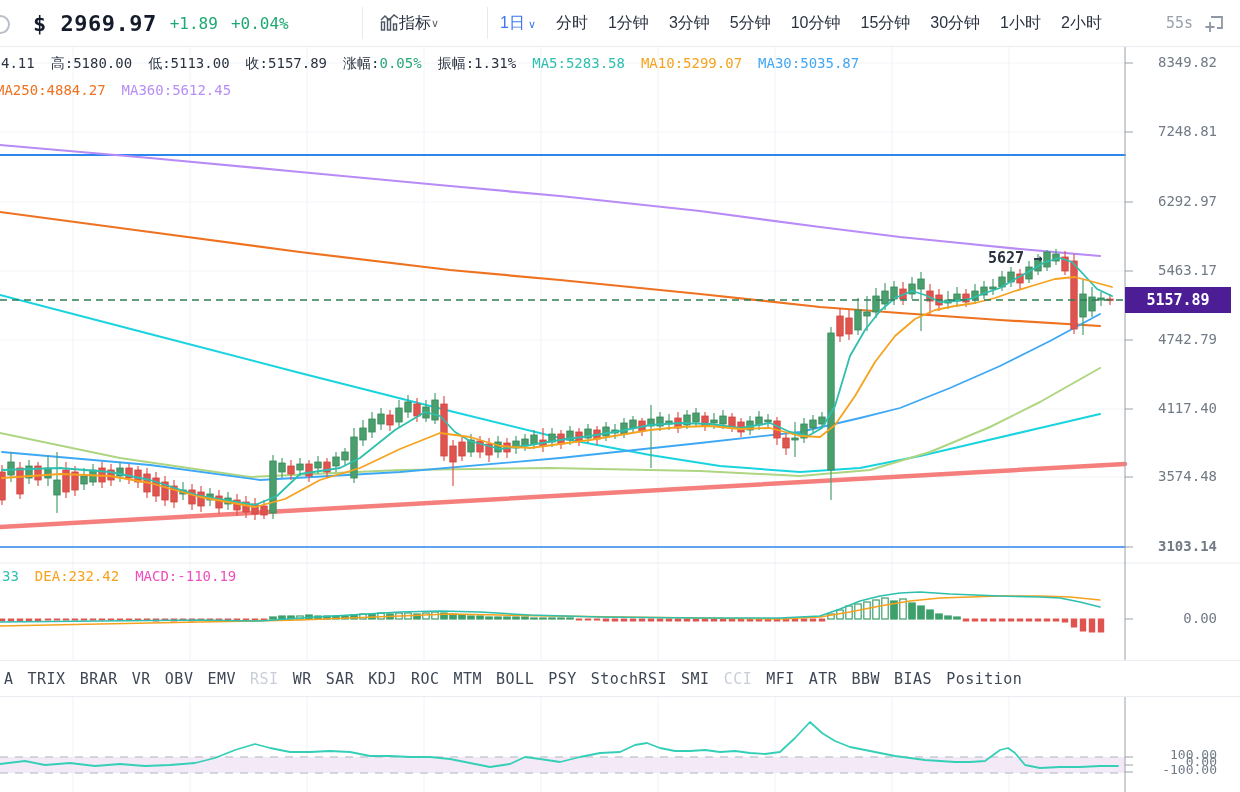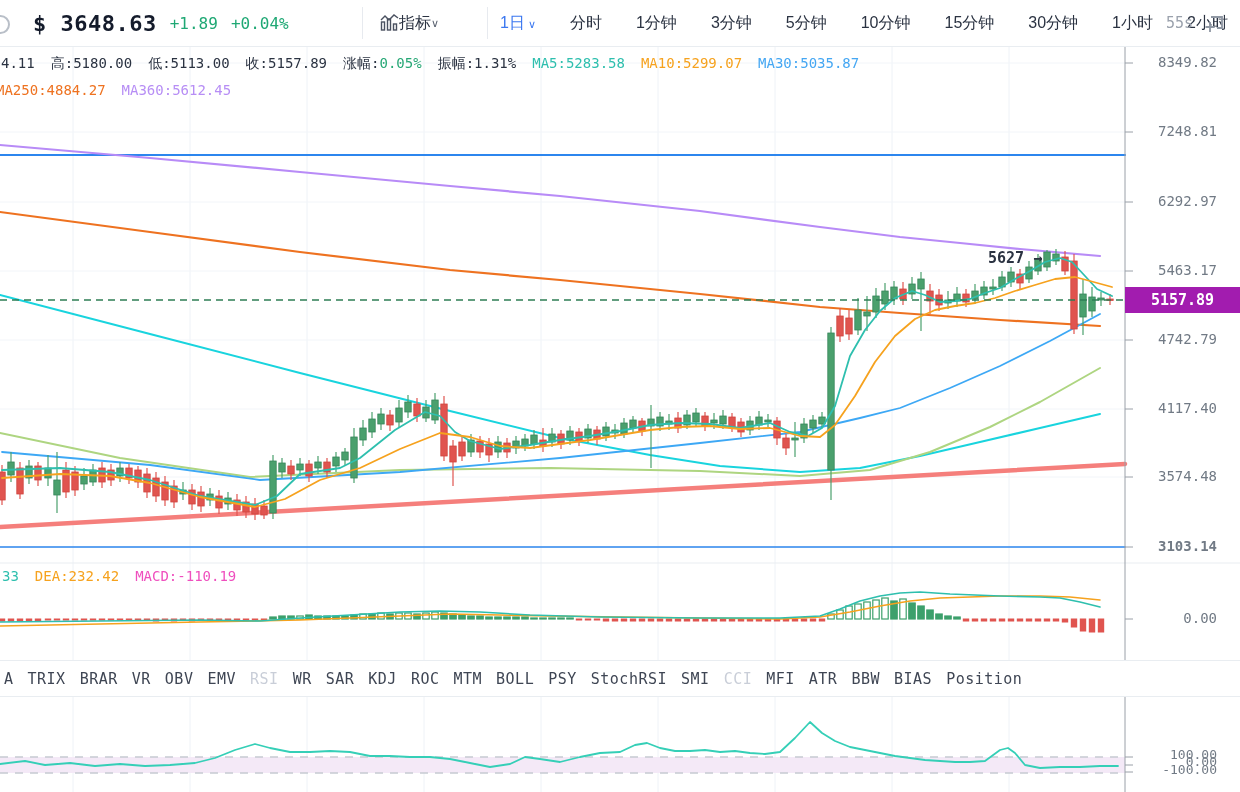--- a/index.html
+++ b/index.html
@@ -10,42 +10,42 @@
   #topbar{position:absolute;left:0;top:0;width:1240px;height:46px;background:#fff;
           border-bottom:1px solid #e9edf1;z-index:6;}
   .tb-divider{position:absolute;top:7px;width:1px;height:32px;background:#e7eaef;}
   #clip-circle{position:absolute;left:-9px;top:15px;width:15px;height:15px;border:2px solid #b9bfc8;border-radius:50%;}
   #price-group{position:absolute;left:33px;top:0;height:46px;display:flex;align-items:center;gap:13px;}
   #symbol-price{font-size:22px;font-weight:bold;color:#141b2b;letter-spacing:.5px;}
   .green-chg{font-size:16px;color:#1fa874;}
   #indicator-btn{position:absolute;left:380px;top:0;height:46px;display:flex;align-items:center;cursor:pointer;}
   #indicator-btn span{font-size:16px;color:#2b3342;}
   #indicator-btn .chev{font-size:11px;color:#5a6270;}
-  #timeframes{position:absolute;left:500px;top:0;height:46px;display:flex;align-items:center;gap:34px;justify-content:space-between;}
+  #timeframes{position:absolute;left:500px;top:0;height:46px;display:flex;align-items:center;gap:20px;justify-content:space-between;}
   .tf{font-size:16px;color:#2b3342;cursor:pointer;white-space:nowrap;}
   .tf.sel{color:#3c78f0;}
   .tf .chev{font-size:11px;margin-left:3px;}
   #tb-right{position:absolute;right:14px;top:0;height:46px;display:flex;align-items:center;gap:12px;}
   #countdown{font-size:15px;color:#9aa1ac;}
   
   .info-row{position:absolute;display:flex;align-items:baseline;z-index:3;font-size:14px;white-space:nowrap;}
   .info-row span{font-family:"DejaVu Sans Mono",monospace;}
   #info1{left:1px;top:55px;}
   #info2{left:-4px;top:82px;}
   #macdrow{left:2px;top:568px;}
   #annotation{position:absolute;left:988px;top:249px;z-index:3;font-size:15px;font-weight:bold;
               color:#2b3342;font-family:"DejaVu Sans Mono",monospace;}
   #chart{position:absolute;left:0;top:0;z-index:1;}
   
   .axlab{position:absolute;left:1125px;width:115px;padding-right:23px;box-sizing:border-box;
          text-align:right;font-family:"DejaVu Sans Mono",monospace;color:#717a85;z-index:2;}
   .axlab.main{font-size:14px;}
   .axlab.small{font-size:13px;}
-  #price-tag{position:absolute;left:1125px;top:287px;width:115px;height:26px;line-height:26px;
-             background:#a21caf;color:#fff;font-size:15px;font-weight:bold;text-align:center;
+  #price-tag{position:absolute;left:1125px;top:287px;width:106px;height:26px;line-height:26px;
+             background:#4c1d95;color:#fff;font-size:15px;font-weight:bold;text-align:center;
              font-family:"DejaVu Sans Mono",monospace;z-index:4;}
   
   #tabs{position:absolute;left:0;top:660px;width:1240px;height:37px;background:#fff;
         border-top:1px solid #e9edf1;border-bottom:1px solid #e9edf1;display:flex;align-items:center;
         z-index:5;box-sizing:border-box;padding-left:4px;}
   .tab{font-family:"DejaVu Sans Mono",monospace;font-size:15px;color:#3f4654;margin-right:14px;
        letter-spacing:.5px;cursor:pointer;white-space:nowrap;}
   .tab.dim{color:#c9ced8;}
 </style>
 </head>
@@ -480,21 +480,21 @@
       <line x1="1125" y1="547" x2="1133" y2="547" stroke="#9aa0a8" stroke-width="1"></line>
       <line x1="1125" y1="619" x2="1133" y2="619" stroke="#9aa0a8" stroke-width="1"></line>
       <line x1="1125" y1="757" x2="1133" y2="757" stroke="#9aa0a8" stroke-width="1"></line>
       <line x1="1125" y1="765" x2="1133" y2="765" stroke="#9aa0a8" stroke-width="1"></line>
       <line x1="1125" y1="772" x2="1133" y2="772" stroke="#9aa0a8" stroke-width="1"></line>
     </svg>
 
   <header id="topbar">
     <span id="clip-circle"></span>
     <div id="price-group">
-      <span id="symbol-price" class="mono">$ 3648.63</span>
+      <span id="symbol-price" class="mono">$ 2969.97</span>
       <span class="green-chg mono">+1.89</span>
       <span class="green-chg mono">+0.04%</span>
     </div>
     <div class="tb-divider" style="left:362px"></div>
     <div id="indicator-btn">
       <svg width="19" height="18" viewBox="0 0 19 18">
         <rect x="1.5" y="8" width="3" height="8" fill="none" stroke="#4a5160" stroke-width="1.4"></rect>
         <rect x="7.5" y="5" width="3" height="11" fill="none" stroke="#4a5160" stroke-width="1.4"></rect>
         <rect x="13.5" y="10" width="3" height="6" fill="none" stroke="#4a5160" stroke-width="1.4"></rect>
         <polyline points="1,6 5,2 9,6 14,1 18,4" fill="none" stroke="#4a5160" stroke-width="1.4"></polyline>

